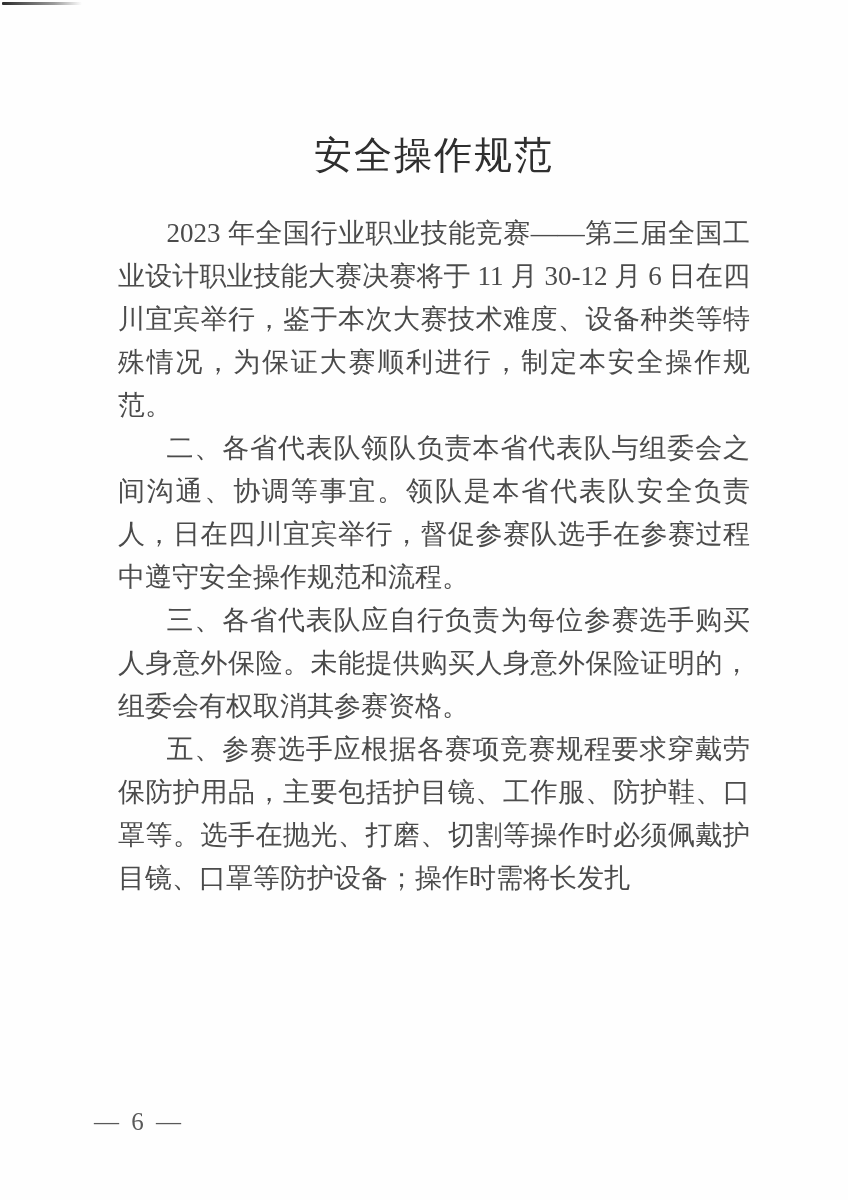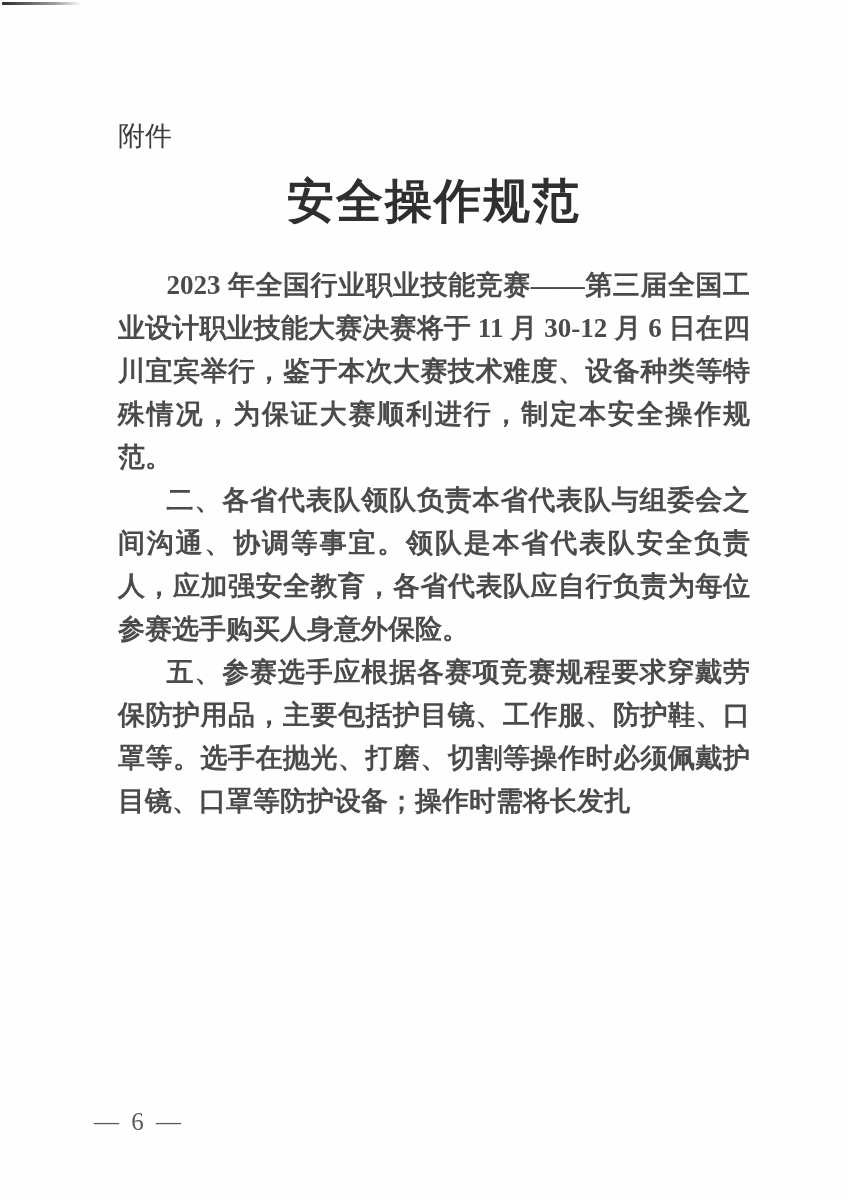--- a/index.html
+++ b/index.html
@@ -38,64 +38,63 @@
     color: #4a4a4a;
   }
   .attachment {
     font-size: 27px;
     line-height: 40px;
     color: #3c3c3c;
   }
   .title {
     margin: 14px 0 0 0;
     text-align: center;
-    font-size: 47px;
-    font-weight: bold;
+    font-size: 38px;
+    font-weight: normal;
     letter-spacing: 2px;
     color: #2f2f2f;
   }
   .bodytext {
     margin-top: 31px;
   }
   p.para {
     margin: 0;
     font-size: 27px;
     line-height: 43px;
     text-align: justify;
     text-justify: inter-ideograph;
     text-indent: 1.8em;
     color: #4b4b4b;
     word-break: break-all;
-    font-weight: bold;
   }
   .footer {
     position: absolute;
     left: 94px;
     top: 1108px;
     font-size: 25px;
     letter-spacing: 3px;
     color: #595959;
   }
 </style>
 </head>
 <body>
 
 <div class="page">
 
   <div class="scan-line"></div>
 
   <div class="content">
 
-    <div class="attachment">附件</div>
 
     <h1 class="title">安全操作规范</h1>
 
     <div class="bodytext">
       <p class="para">2023 年全国行业职业技能竞赛——第三届全国工业设计职业技能大赛决赛将于 11 月 30-12 月 6 日在四川宜宾举行，鉴于本次大赛技术难度、设备种类等特殊情况，为保证大赛顺利进行，制定本安全操作规范。</p>
-      <p class="para">二、各省代表队领队负责本省代表队与组委会之间沟通、协调等事宜。领队是本省代表队安全负责人，应加强安全教育，各省代表队应自行负责为每位参赛选手购买人身意外保险。</p>
+      <p class="para">二、各省代表队领队负责本省代表队与组委会之间沟通、协调等事宜。领队是本省代表队安全负责人，日在四川宜宾举行，督促参赛队选手在参赛过程中遵守安全操作规范和流程。</p>
+      <p class="para">三、各省代表队应自行负责为每位参赛选手购买人身意外保险。未能提供购买人身意外保险证明的，组委会有权取消其参赛资格。</p>
       <p class="para">五、参赛选手应根据各赛项竞赛规程要求穿戴劳保防护用品，主要包括护目镜、工作服、防护鞋、口罩等。选手在抛光、打磨、切割等操作时必须佩戴护目镜、口罩等防护设备；操作时需将长发扎</p>
     </div>
 
   </div>
 
   <div class="footer">— 6 —</div>
 
 </div>
 
 </body></html>

